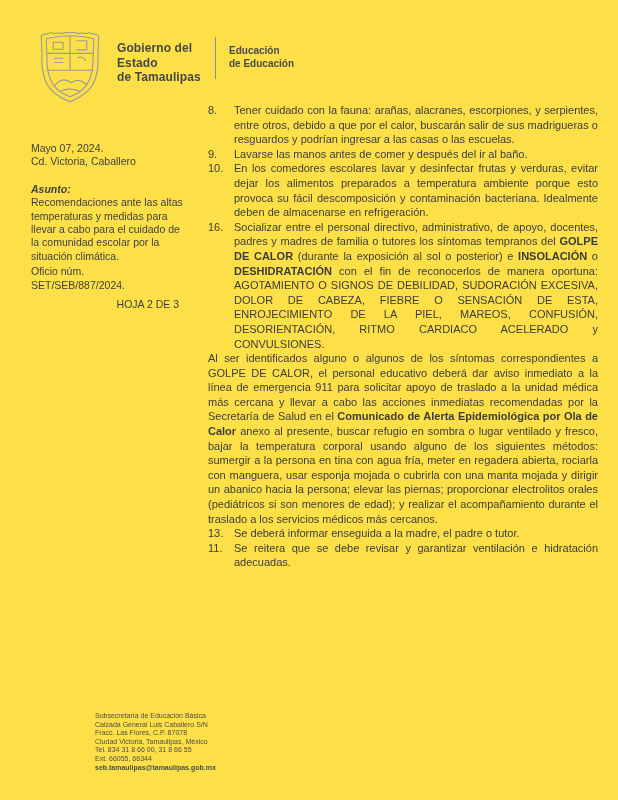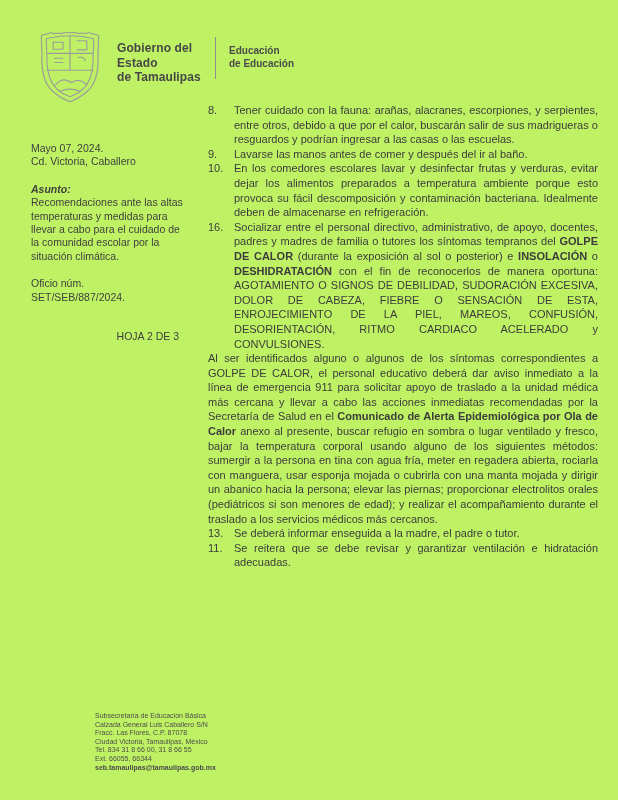--- a/index.html
+++ b/index.html
@@ -5,21 +5,21 @@
   html,body{margin:0;padding:0;}
   body{
     width:618px;height:800px;
     background:#e9e9e9;
     font-family:"Liberation Sans", sans-serif;
     -webkit-font-smoothing:antialiased;
   }
   .page{
     position:relative;
     width:618px;height:800px;
-    background:#bef264;
+    background:#fde047;
     overflow:hidden;
     color:#3f3f3f;
   }
 
   
   .header{
     position:absolute;top:26px;left:35px;
     display:flex;align-items:flex-start;
   }
   .logo{width:70px;height:80px;flex:0 0 70px;}
@@ -38,22 +38,22 @@
     font-weight:bold;font-size:10px;line-height:12.5px;
     color:#4a4a4a;
   }
 
   
   .sidebar{
     position:absolute;left:31px;top:142px;width:152px;
     font-size:10.5px;line-height:13.4px;color:#3f3f3f;
   }
   .subject-label{font-weight:bold;margin-top:14px;font-style:italic;}
-  .oficio{margin-top:14px;}
-  .hoja{margin-top:26px;text-align:right;padding-right:4px;}
+  .oficio{margin-top:2px;}
+  .hoja{margin-top:6px;text-align:right;padding-right:4px;}
 
   
   .main{
     position:absolute;left:208px;top:103px;width:390px;
     font-size:11px;line-height:14.6px;color:#3c3c3c;
   }
   .item{display:flex;}
   .num{flex:0 0 26px;width:26px;}
   .itext{flex:1;text-align:justify;hyphens:none;}
   .itext b{font-weight:bold;}

